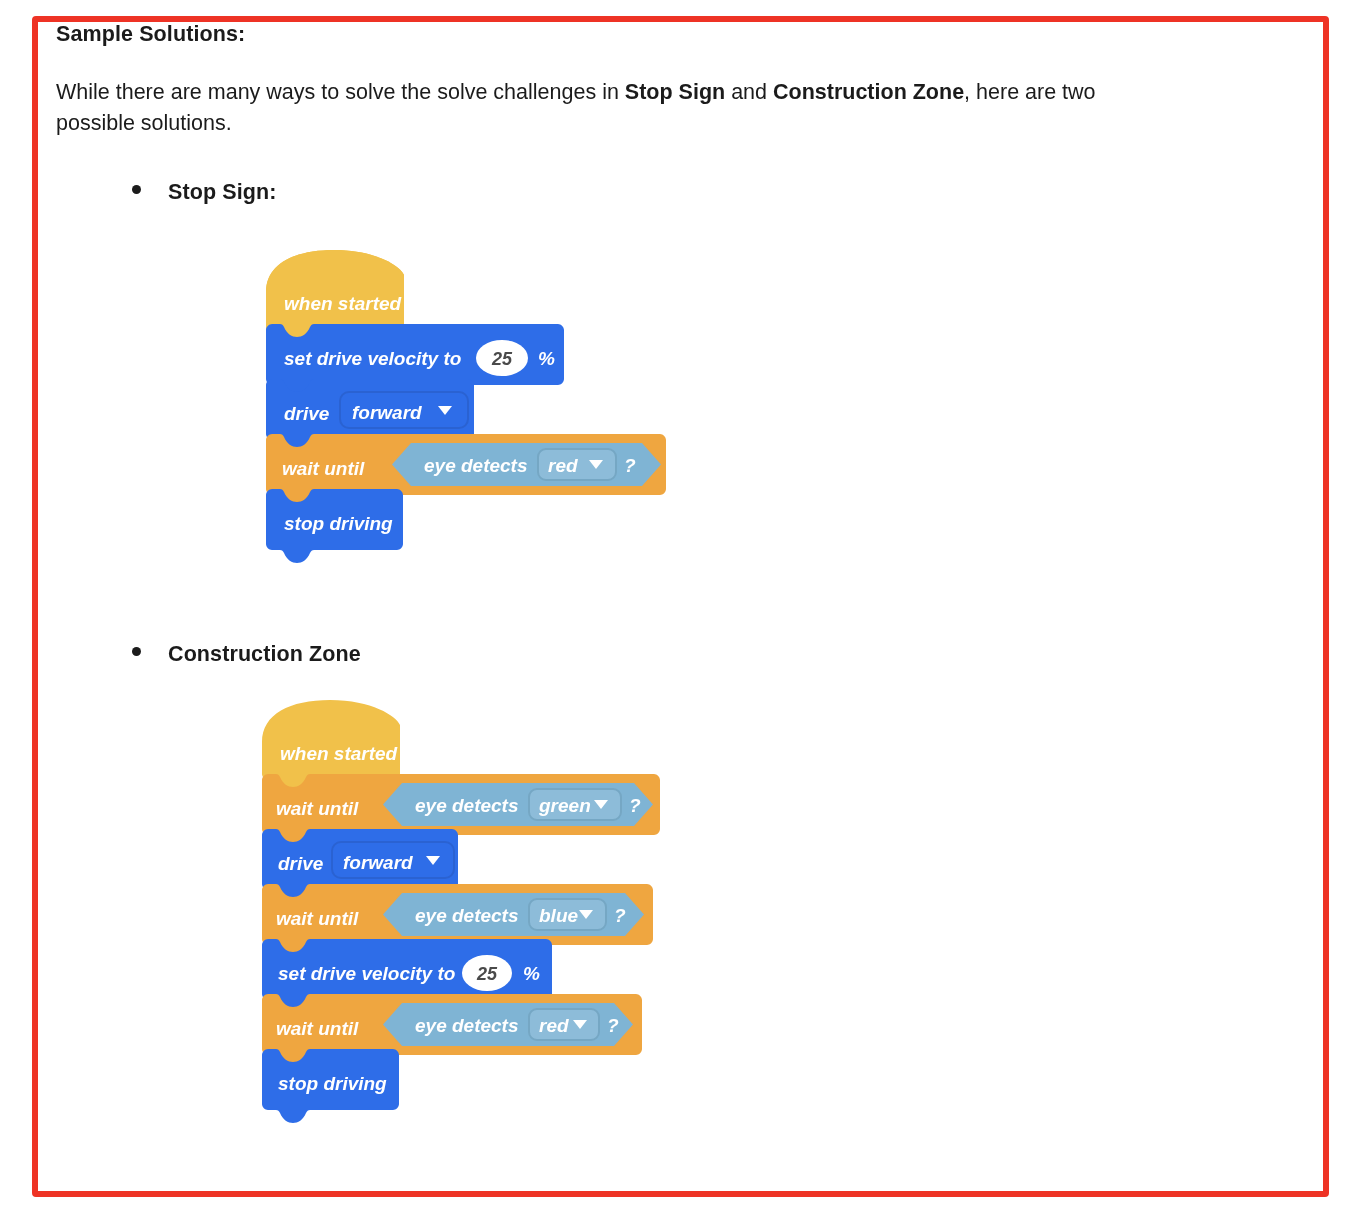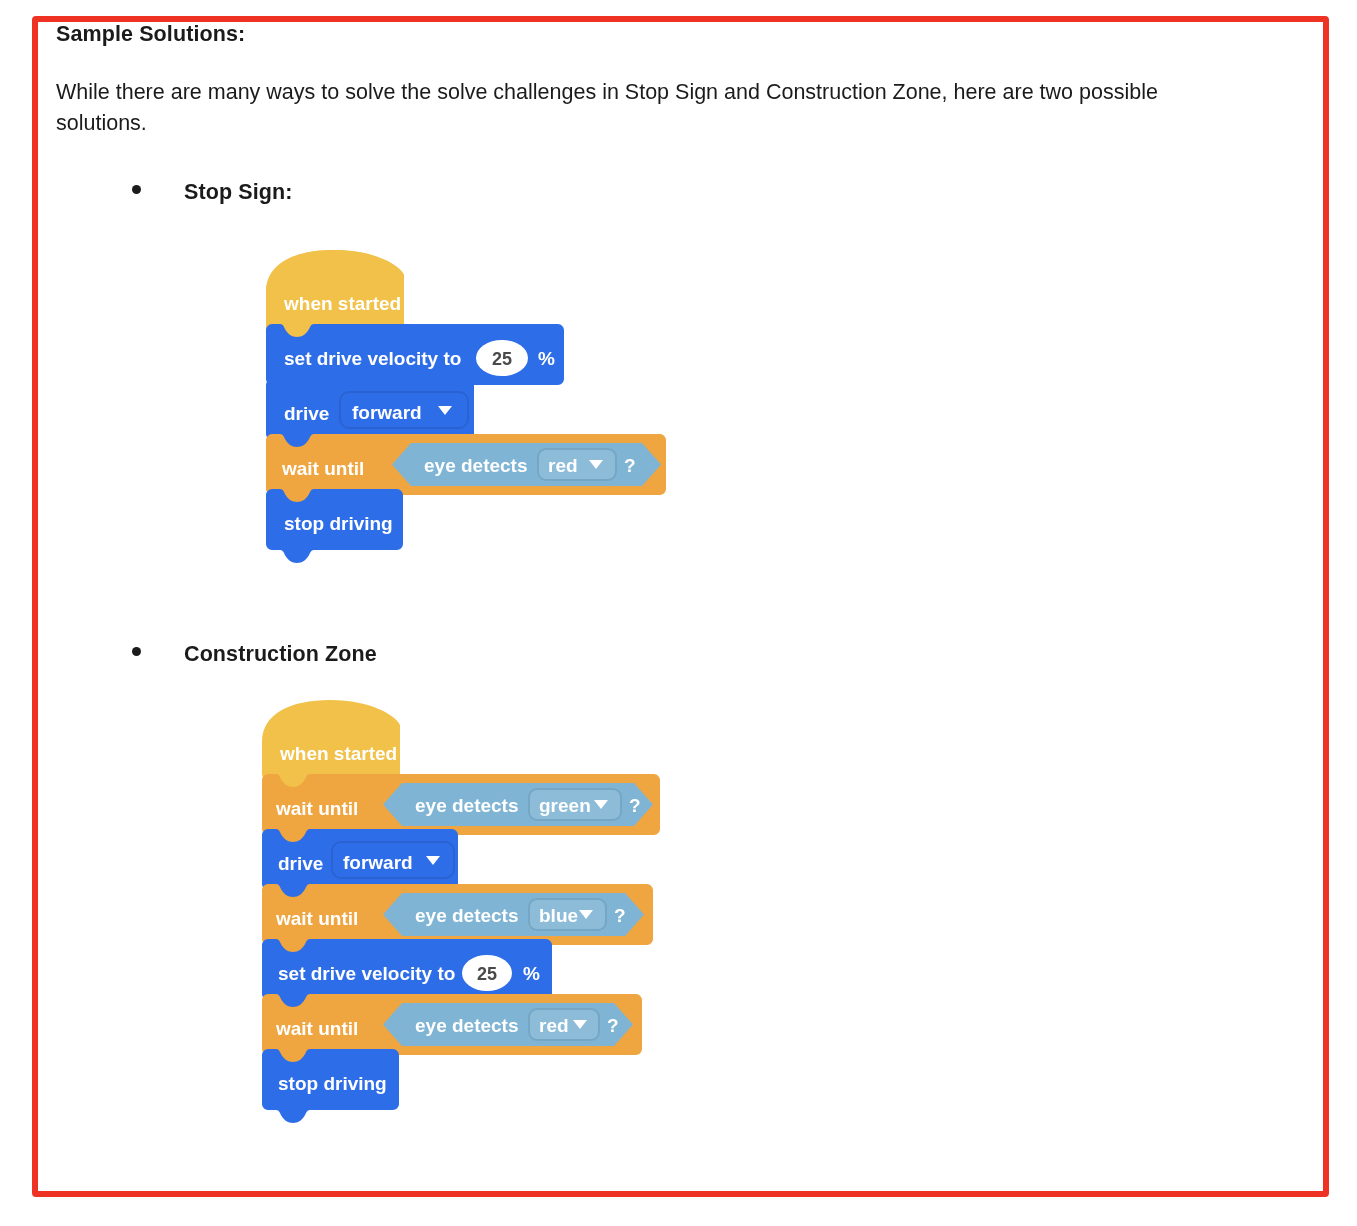--- a/index.html
+++ b/index.html
@@ -42,46 +42,46 @@
     letter-spacing: 0.1px;
     margin: 0 0 30px 0;
   }
   .para {
     font-size: 21.5px;
     line-height: 1.42;
     color: #1b1b1b;
     margin: 0;
     max-width: 1112px;
   }
-  .para b { font-weight: normal; }
+  .para b { font-weight: bold; }
 
   .bullet-row {
     position: absolute;
     display: flex;
     align-items: baseline;
-    gap: 16px;
+    gap: 0px;
   }
   .bullet-dot {
     width: 9px; height: 9px;
     border-radius: 50%;
     background: #1b1b1b;
     display: inline-block;
     position: relative;
     top: -5px;
     margin-right: 27px;
   }
   .bullet-label {
     font-size: 21.5px;
     font-weight: bold;
     color: #1b1b1b;
     letter-spacing: 0.1px;
   }
 
   
-  .stack { position: absolute; }
+  .stack { position: absolute; font-style: italic; }
   .stack svg { display: block; overflow: visible; }
 
   .blk-text {
     font-family: "Liberation Sans", sans-serif;
     font-size: 19px;
     font-weight: bold;
     fill: #ffffff;
   }
   .blk-text-dark {
     font-family: "Liberation Sans", sans-serif;

